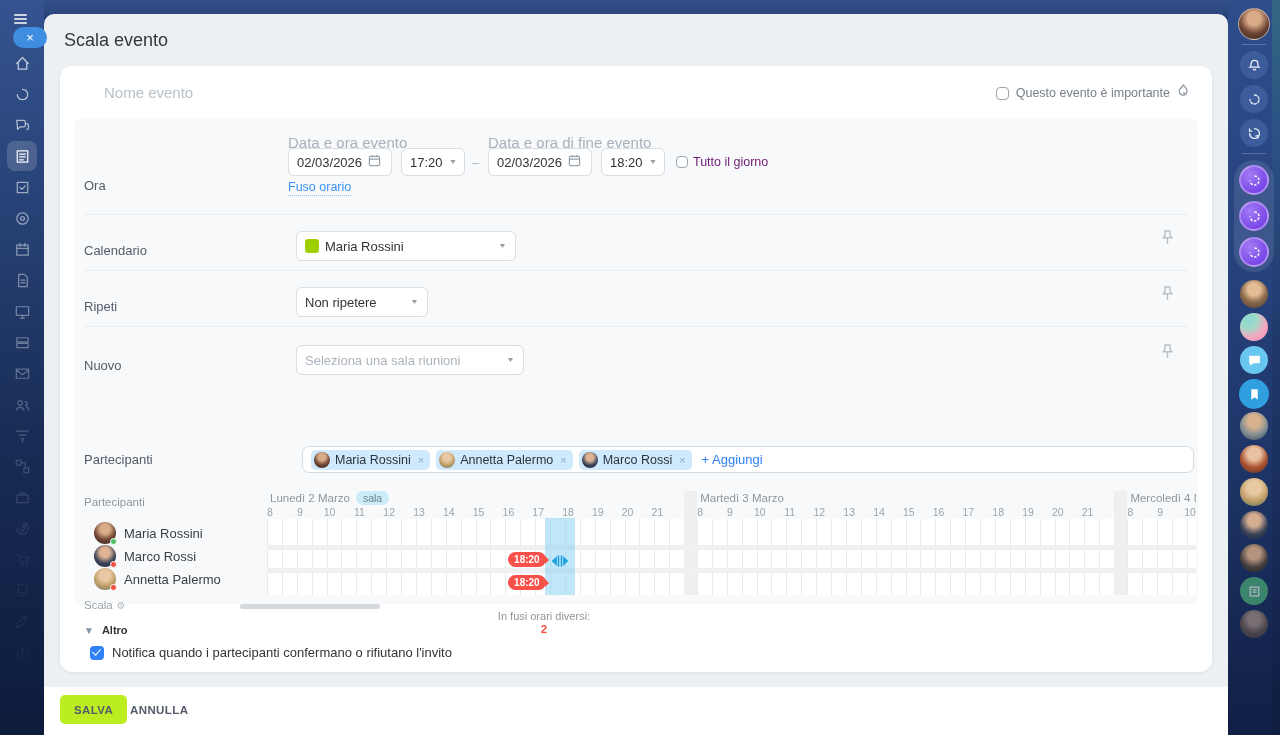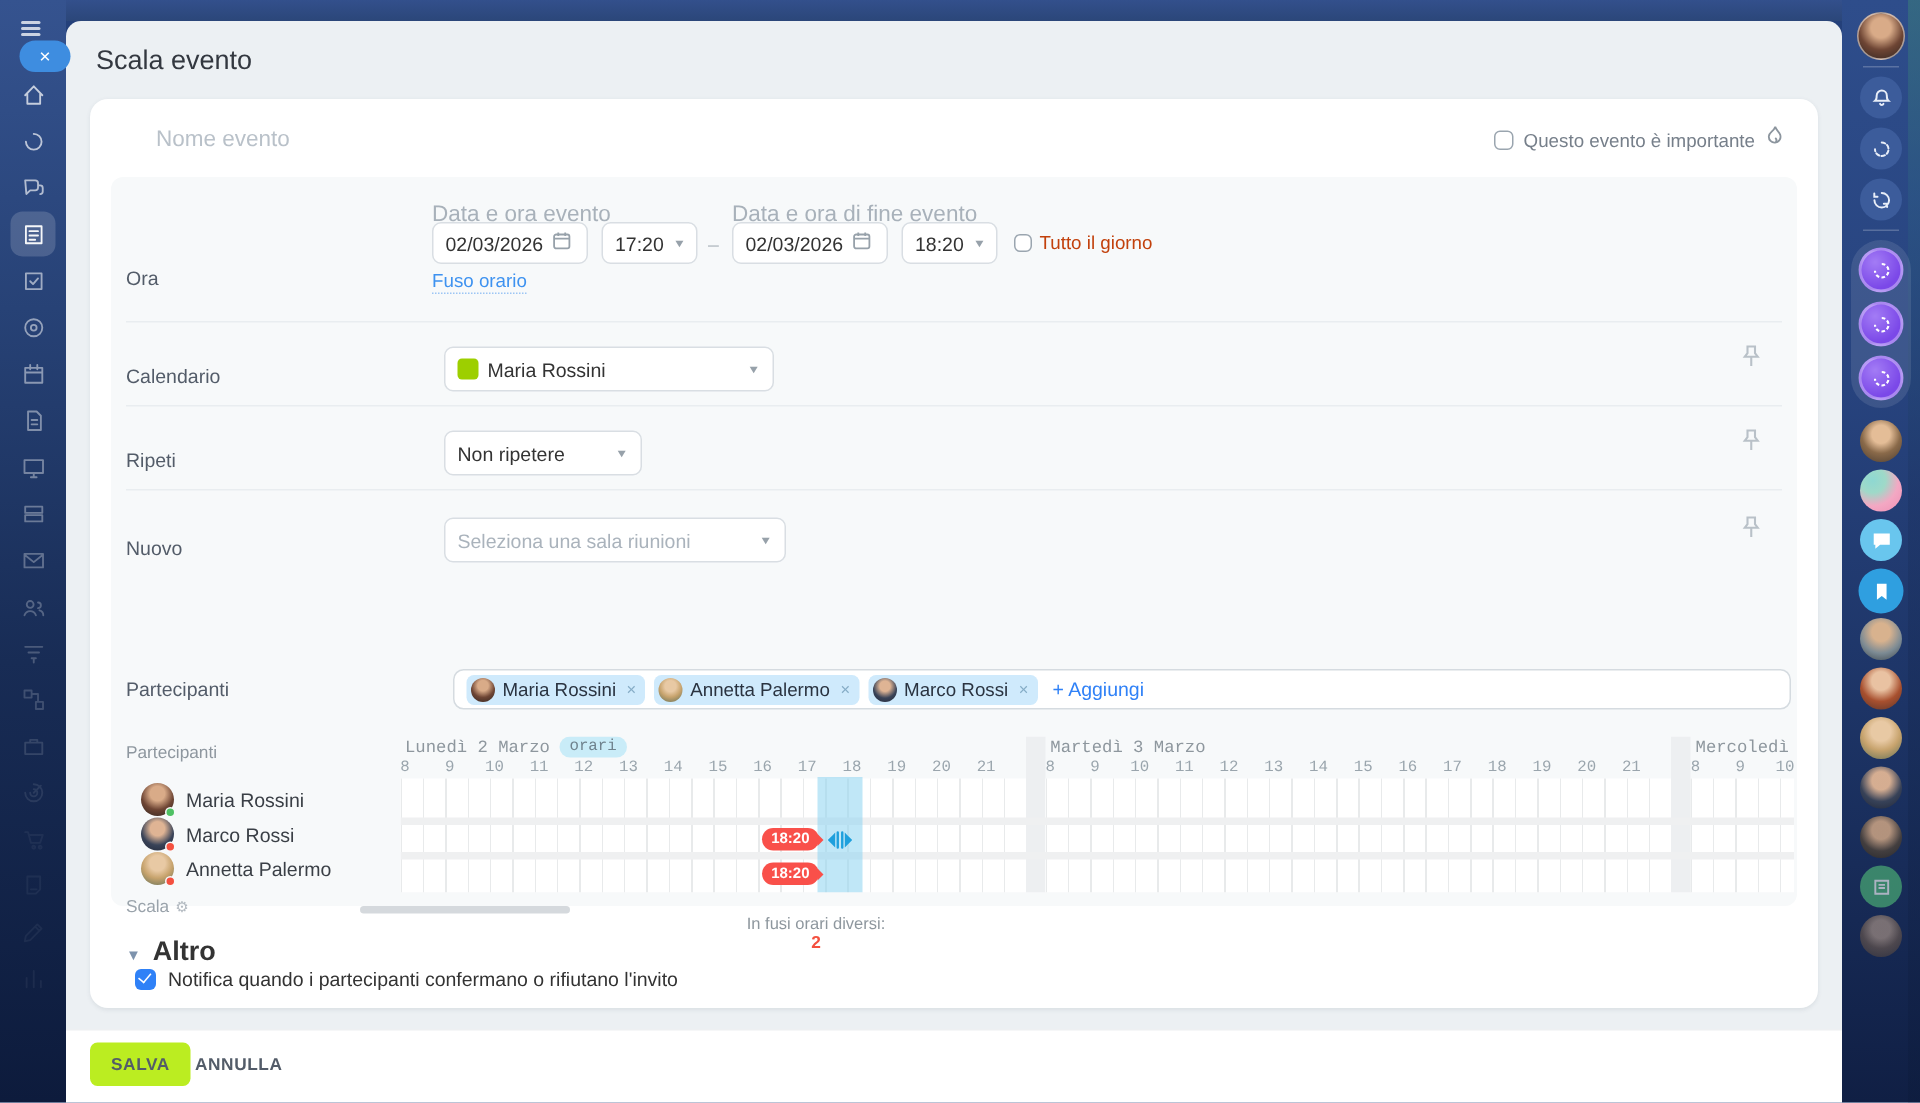--- a/index.html
+++ b/index.html
@@ -70,21 +70,21 @@
   .pin { position:absolute; right:24px; cursor:pointer; }
   .pin svg { width:13px; height:15px; stroke:#b9c1c8; fill:#cdd3d9; stroke-width:0; }
 
   .mini-label { position:absolute; font-size:15px; color:#a8b1ba; }
   .field { position:absolute; height:28px; background:#fff; border:1px solid #d9dee3; border-radius:6px;
     display:flex; align-items:center; padding:0 8px; gap:6px; font-size:13px; color:#333; cursor:pointer; }
   .field .cal-ic svg { width:13px; height:13px; stroke:#97a1aa; fill:none; stroke-width:1.3; }
   .field .chev { font-size:9px; color:#97a1aa; margin-left:auto; transform:scaleY(.8); }
   .dash { position:absolute; color:#b3bac1; font-size:13px; }
   .allday { position:absolute; display:flex; align-items:center; gap:5px; }
-  .allday .lbl { font-size:12.5px; color:#c2410c; }
+  .allday .lbl { font-size:12.5px; color:#701a75; }
   .tz-link { position:absolute; font-size:12.5px; color:#3e92f0; border-bottom:1px dotted #9cc5f4; padding-bottom:1px; cursor:pointer; }
 
   .cal-square { width:14px; height:14px; border-radius:3px; flex:none; }
   .placeholder-txt { color:#aab3bc; }
 
   
   .chip-box { position:absolute; left:228px; top:328px; width:892px; height:27px; background:#fff; border:1px solid #d5dbe0; border-radius:7px; display:flex; align-items:center; padding:0 8px; gap:6px; }
   .chip { display:flex; align-items:center; gap:5px; background:#cfeafc; border-radius:5px; padding:2px 6px 2px 3px; font-size:12.5px; color:#2a3340; cursor:pointer; }
   .chip .c-av { width:16px; height:16px; border-radius:50%; }
   .chip .x { color:#85acc6; font-size:11px; margin-left:2px; cursor:pointer; }
@@ -92,21 +92,21 @@
 
   
   .sched-label { position:absolute; font-size:11.5px; color:#8e979f; }
   .p-row { position:absolute; left:20px; display:flex; align-items:center; gap:8px; }
   .p-row .s-av { width:22px; height:22px; border-radius:50%; position:relative; }
   .p-row .s-av i { position:absolute; right:-1px; bottom:-1px; width:7px; height:7px; border-radius:50%; border:1.5px solid #f7f9fa; }
   .st-online { background:#4fc164; } .st-busy { background:#f4503f; }
   .p-row .nm { font-size:13px; color:#3a3f46; }
 
   .timeline { position:absolute; left:193px; top:373px; width:929px; height:104px; overflow:hidden; }
-  .tl-flex { display:flex; height:104px;font-family:Liberation Mono, monospace; }
+  .tl-flex { display:flex; height:104px; }
   .day { flex:none; position:relative; height:104px; }
   .day-gap { flex:none; width:13px; height:104px; background:#edeff1; }
   .day-hdr { position:absolute; left:3px; top:0; height:14px; font-size:11.5px; color:#8e979e; display:flex; align-items:center; gap:6px; white-space:nowrap; }
   .oggi { background:#c9ecf8; color:#6f828d; font-size:10.5px; border-radius:8px; padding:1px 7px; }
   .tick { position:absolute; top:15px; font-size:10.5px; color:#9aa5ad; transform:translateX(-50%); }
   .grid { position:absolute; left:0; right:0; top:28px; height:76px; background:
       repeating-linear-gradient(to right,#e8eaeb 0 1px,transparent 1px 14.9px); background-color:#fff; }
   .hstrip { position:absolute; left:0; width:929px; height:5px; background:#eff0f1; z-index:2; }
   .sel-band { position:absolute; top:27px; height:77px; width:30px; background:rgba(140,211,240,.55); z-index:3; cursor:ew-resize; }
   .sel-handle { position:absolute; z-index:4; cursor:ew-resize; }
@@ -120,21 +120,21 @@
   .tz-note { position:absolute; left:360px; top:492px; width:220px; text-align:center; font-size:11px; color:#8e979e; }
   .tz-count { position:absolute; left:360px; top:505px; width:220px; text-align:center; font-size:11.5px; color:#f4503f; font-weight:bold; }
 
   .notify { position:absolute; left:16px; top:527px; display:flex; align-items:center; gap:8px; }
   .cb-on { width:14px; height:14px; border-radius:4px; background:#2f81f7; position:relative; cursor:pointer; flex:none; }
   .cb-on:after { content:""; position:absolute; left:4px; top:1.5px; width:4px; height:7px; border:solid #fff; border-width:0 1.8px 1.8px 0; transform:rotate(40deg); }
   .notify .lbl { font-size:13px; color:#333; }
 
   .altro { position:absolute; left:24px; top:558px; display:flex; align-items:baseline; gap:8px; }
   .altro .chev { color:#7e93ad; font-size:10px; cursor:pointer; }
-  .altro .ttl { font-size:18px; font-weight:bold; color:#333; cursor:pointer; }
+  .altro .ttl { font-size:11px; font-weight:bold; color:#333; cursor:pointer; }
   .altro .items { font-size:12px; color:#9ba3ac; }
 
   .footer { position:absolute; left:0; right:0; bottom:0; height:49px; background:#fff; border-top:1px solid #eef0f2; border-radius:0; }
   .btn-save { position:absolute; left:16px; top:8px; height:29px; padding:0 14px; background:#bbed21; border:none; border-radius:5px; font-family:inherit; font-size:11.5px; font-weight:bold; color:#535c69; letter-spacing:.4px; cursor:pointer; }
   .btn-cancel { position:absolute; left:86px; top:8px; height:29px; background:none; border:none; font-family:inherit; font-size:11.5px; font-weight:bold; color:#535c69; letter-spacing:.4px; cursor:pointer; }
 </style>
 </head>
 <body>
 
 <div class="stage">
@@ -445,21 +445,21 @@
                 <i class="st-busy"></i>
               </div>
               <div class="nm">Annetta Palermo</div>
             </div>
           </div>
         <div class="timeline" id="timeline">
             <div class="tl-flex">
               <div class="day" style="width: 417.2px;">
                 <div class="day-hdr">
                   <div class="">Lunedì 2 Marzo</div>
-                  <div class="oggi">orari</div>
+                  <div class="oggi">sala</div>
                 </div>
                 <div class="tick" style="left: 3px;">8</div>
                 <div class="tick" style="left: 32.8px;">9</div>
                 <div class="tick" style="left: 62.6px;">10</div>
                 <div class="tick" style="left: 92.4px;">11</div>
                 <div class="tick" style="left: 122.2px;">12</div>
                 <div class="tick" style="left: 152px;">13</div>
                 <div class="tick" style="left: 181.8px;">14</div>
                 <div class="tick" style="left: 211.6px;">15</div>
                 <div class="tick" style="left: 241.4px;">16</div>

